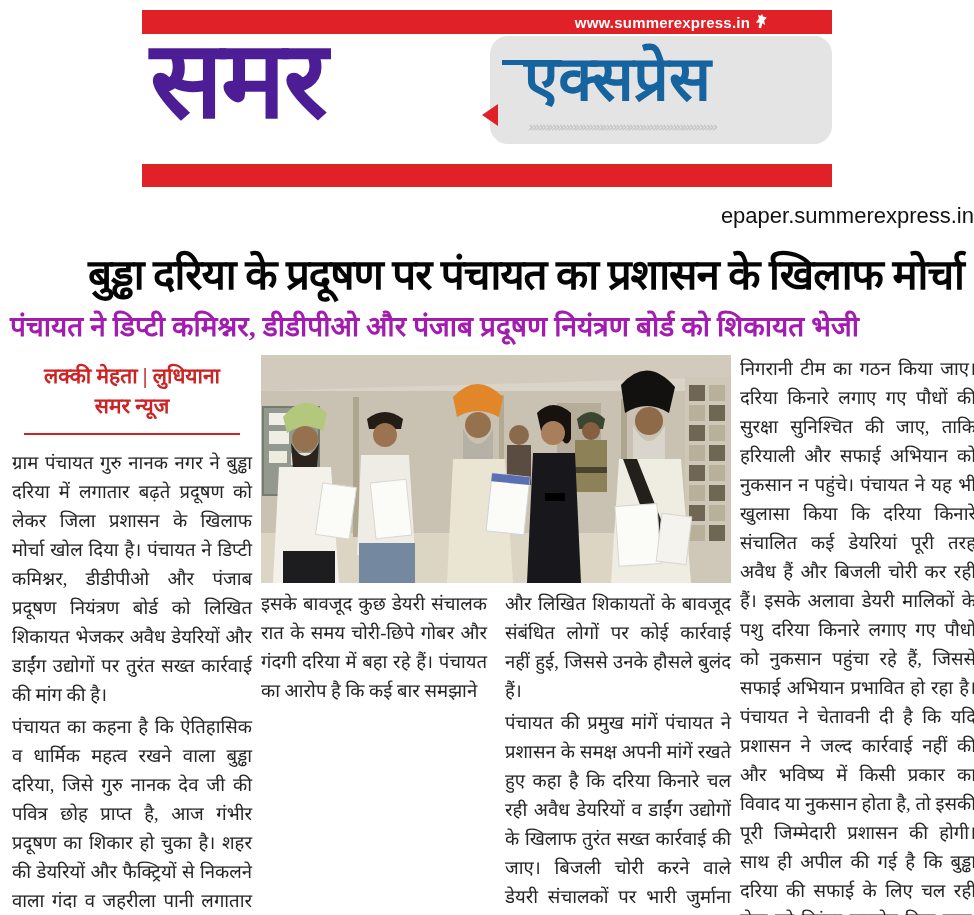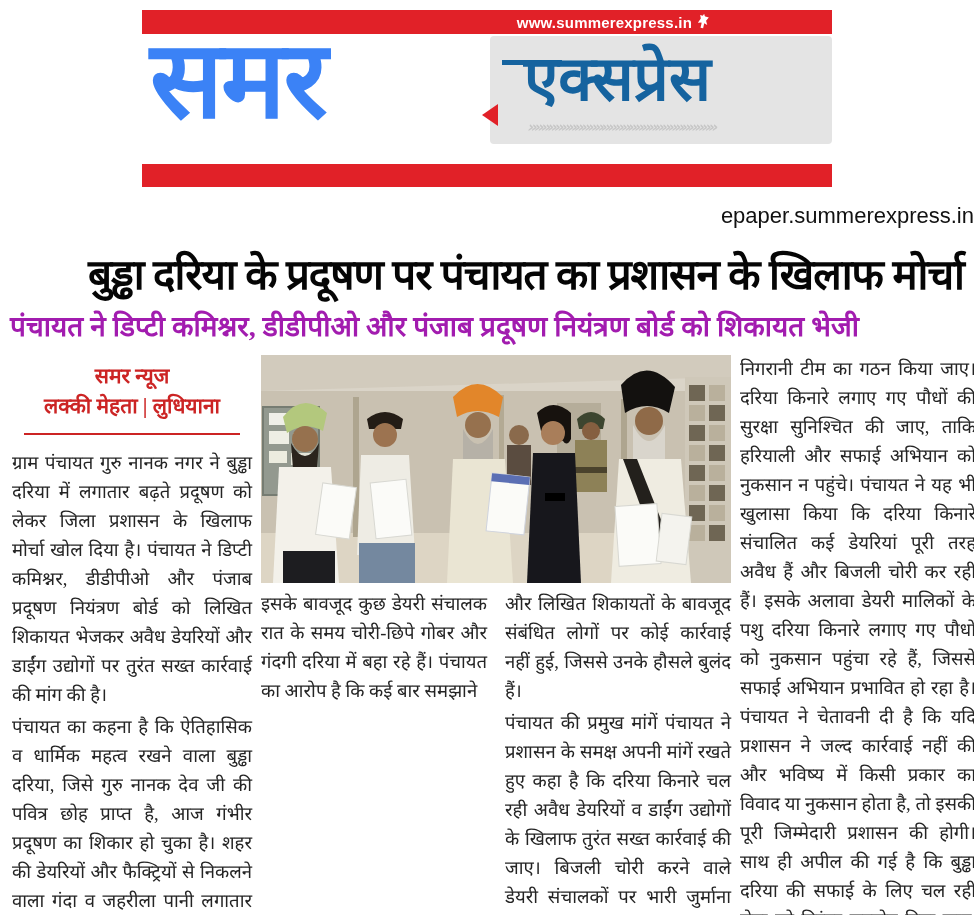--- a/index.html
+++ b/index.html
@@ -7,36 +7,36 @@
   .page {
     position:relative; width:974px; height:915px; margin:0 auto;
     background:#ffffff; overflow:hidden;
     font-family:"Liberation Serif", serif; color:#1a1a1a;
   }
 
   
   .masthead { width:690px; margin:10px auto 0; position:relative; }
   .mast-topbar {
     height:24px; background:#e12128; display:flex; align-items:center;
-    justify-content:flex-end; padding-right:120px; gap:6px;
+    justify-content:flex-end; padding-right:62px; gap:6px;
   }
   .mast-website {
     color:#ffffff; font-family:"Liberation Sans", sans-serif;
     font-weight:bold; font-size:15px; letter-spacing:.2px;
   }
   .cursor-icon svg { display:block; }
   .logo-row { position:relative; height:118px; }
   .logo-red {
-    position:absolute; left:8px; top:-12px; color:#3b82f6;
+    position:absolute; left:8px; top:-12px; color:#4c1d95;
     font-size:108px; line-height:118px; font-weight:800;
     font-family:"Liberation Serif", serif; letter-spacing:-2px;
   }
   .logo-graybox {
     position:absolute; left:348px; top:2px; width:342px; height:108px;
-    background:#e4e4e4; border-radius:4px;
+    background:#e4e4e4; border-radius:18px;
   }
   .logo-graybox .red-tail {
     position:absolute; left:-8px; bottom:18px; width:0; height:0;
     border-top:11px solid transparent; border-bottom:11px solid transparent;
     border-right:16px solid #e12128;
   }
   .logo-blue {
     position:absolute; left:34px; top:8px; color:#15639f;
     font-size:62px; line-height:70px; font-weight:800;
     font-family:"Liberation Serif", serif;
@@ -126,22 +126,22 @@
     <div>epaper.summerexpress.in</div>
   </div>
 
   <h1 class="headline">बुड्ढा दरिया के प्रदूषण पर पंचायत का प्रशासन के खिलाफ मोर्चा</h1>
   <h2 class="subheadline">पंचायत ने डिप्टी कमिश्नर, डीडीपीओ और पंजाब प्रदूषण नियंत्रण बोर्ड को शिकायत भेजी</h2>
 
   <div class="content">
 
     <div class="col bodytext">
       <div class="byline-block">
+        <div>लक्की मेहता | लुधियाना</div>
         <div>समर न्यूज</div>
-        <div>लक्की मेहता | लुधियाना</div>
       </div>
       <hr class="byline-rule">
       <p>ग्राम पंचायत गुरु नानक नगर ने बुड्ढा दरिया में लगातार बढ़ते प्रदूषण को लेकर जिला प्रशासन के खिलाफ मोर्चा खोल दिया है। पंचायत ने डिप्टी कमिश्नर, डीडीपीओ और पंजाब प्रदूषण नियंत्रण बोर्ड को लिखित शिकायत भेजकर अवैध डेयरियों और डाईंग उद्योगों पर तुरंत सख्त कार्रवाई की मांग की है।</p>
       <p>पंचायत का कहना है कि ऐतिहासिक व धार्मिक महत्व रखने वाला बुड्ढा दरिया, जिसे गुरु नानक देव जी की पवित्र छोह प्राप्त है, आज गंभीर प्रदूषण का शिकार हो चुका है। शहर की डेयरियों और फैक्ट्रियों से निकलने वाला गंदा व जहरीला पानी लगातार दरिया में डाला जा रहा है, जिससे कैंसर सहित कई गंभीर बीमारियों का खतरा बढ़ रहा</p>
     </div>
 
     <div class="middle">
       <figure class="photo">
         <svg viewBox="0 0 470 228" preserveAspectRatio="none" role="img">
 

